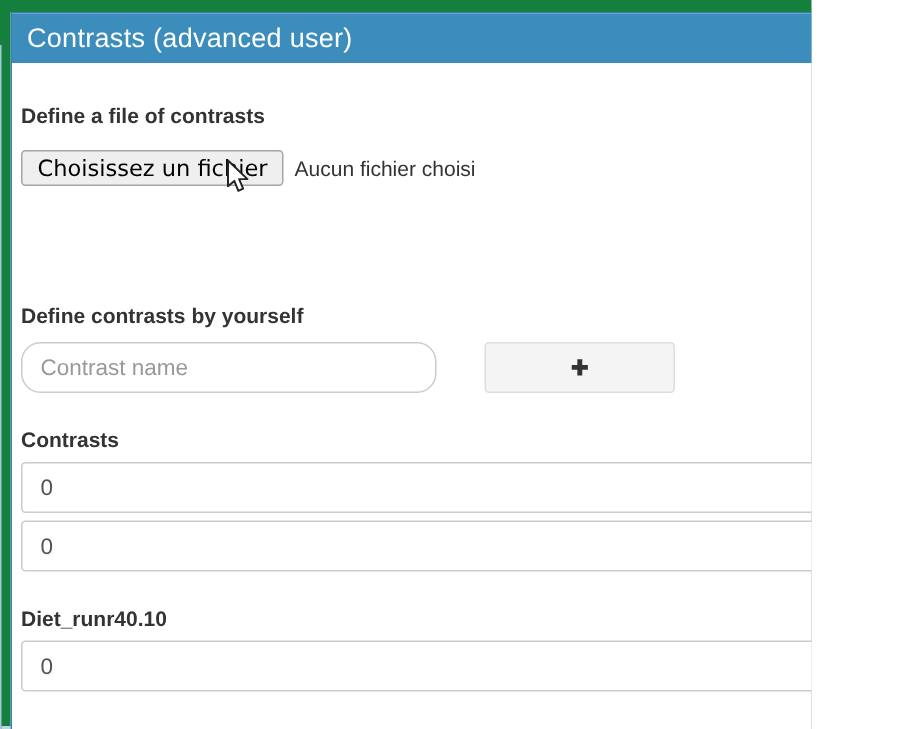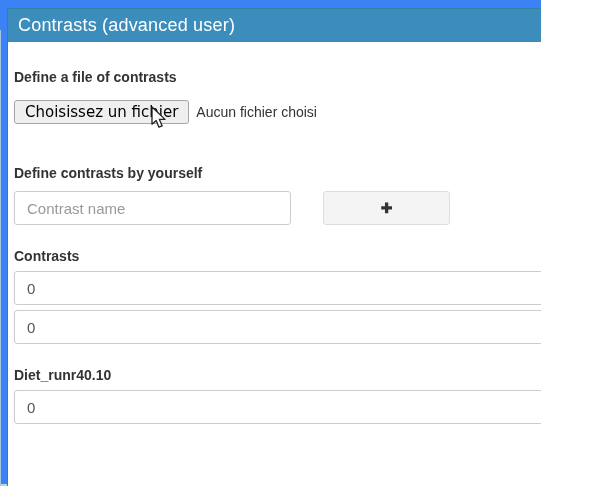--- a/index.html
+++ b/index.html
@@ -1,21 +1,21 @@
 <!DOCTYPE html>
 <html style="--header-blue: #3c8dbc; --box-border: #367fa9;"><head>
 <meta charset="utf-8">
 <style>
   * { margin: 0; padding: 0; box-sizing: border-box; }
   html, body { background: #fff; }
   .page {
     position: relative;
     width: 541px;
     height: 486px;
-    background: #3b82f6;
+    background: #15803d;
     overflow: hidden;
     font-family: "Liberation Sans", sans-serif;
     color: #333;
   }
   
   .edge-left {
     position: absolute; left: 0; top: 30px; bottom: 0;
     width: 1px; background: #a5c7de;
   }
   .edge-right {
@@ -86,31 +86,31 @@
     border-radius: 3px;
     height: 24px;
     padding: 0 10px;
     cursor: pointer;
   }
   .file-status {
     font-size: 14px;
     color: #333;
     margin-left: 7px;
   }
-  .lbl-define { margin-top: 40px; }
+  .lbl-define { margin-top: 77px; }
   .define-row {
     margin-top: 8px;
     display: flex;
     align-items: center;
   }
   .name-input {
     width: 277px;
     height: 34px;
     border: 1px solid #ccc;
-    border-radius: 3px;
+    border-radius: 13px;
     padding: 0 12px;
     font-family: "Liberation Sans", sans-serif;
     font-size: 15px;
     color: #555;
     outline: none;
   }
   .name-input::placeholder { color: #999; opacity: 1; }
   .add-btn {
     margin-left: 32px;
     height: 34px;

